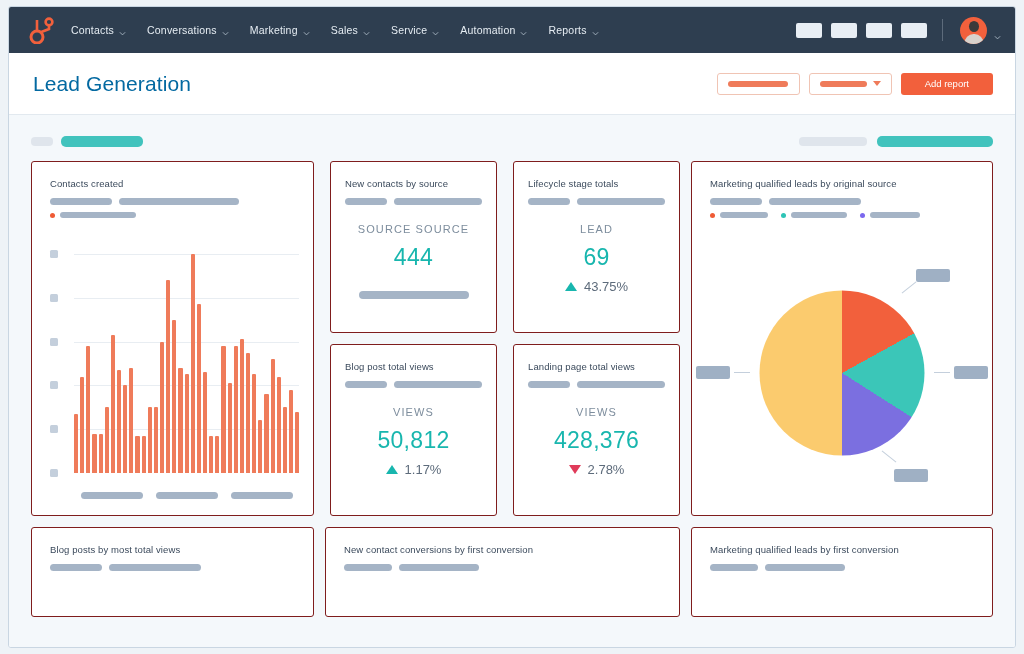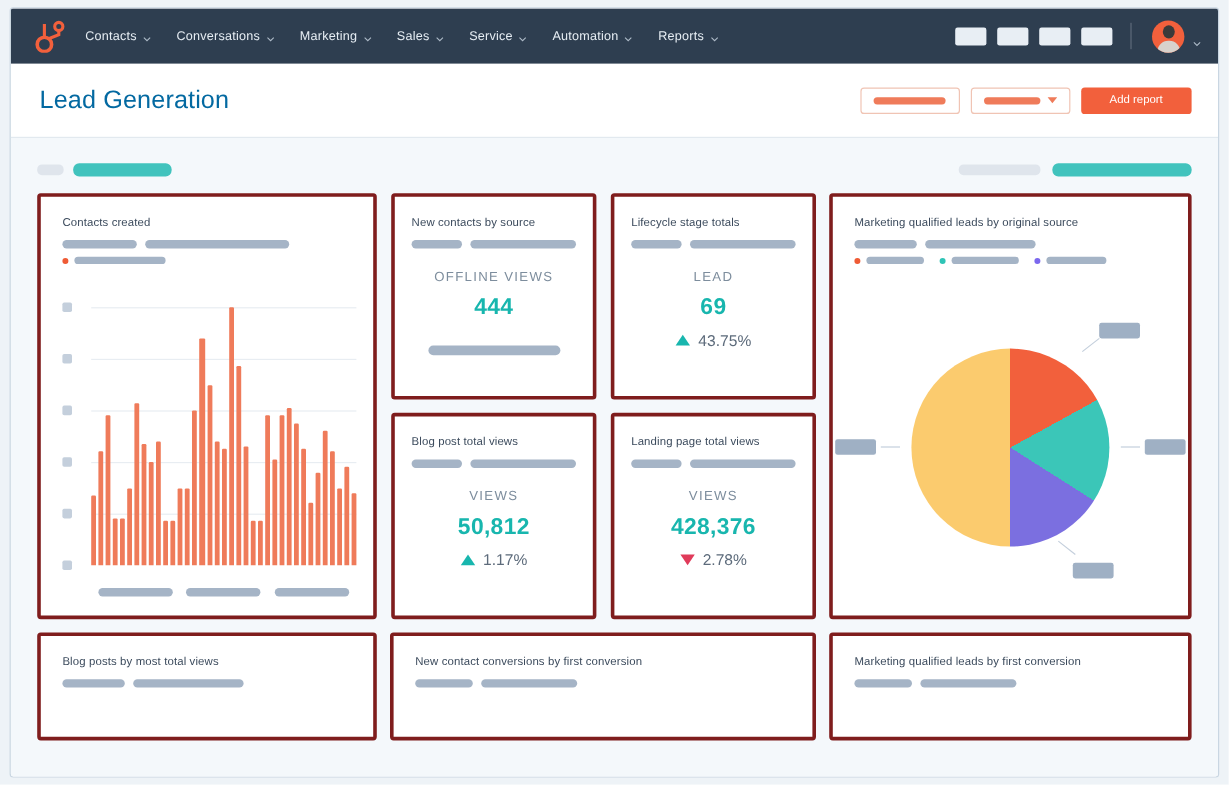--- a/index.html
+++ b/index.html
@@ -142,21 +142,21 @@
   }
   .fl { display: flex; align-items: center; gap: 8px; }
   .fr { display: flex; align-items: center; gap: 10px; margin-left: auto; }
   .greybar { height: 9px; border-radius: 4px; background: #dfe5ec; }
   .tealbar { height: 11px; border-radius: 5px; background: #41c3bd; }
 
   
   .row1 { display: flex; gap: 11px; height: 355px; }
   .card {
     background: #ffffff;
-    border: 3px solid #7f1d1d;
+    border: 1px solid #7f1d1d;
     border-radius: 3px;
     padding: 16px 18px;
     position: relative;
   }
   .card-title {
     font-size: 9.5px;
     color: #3b4a5c;
     letter-spacing: .1px;
     margin-bottom: 9px;
   }
@@ -201,22 +201,22 @@
   .kpicard .card-title { text-align: left; }
   .kpicard .subbars { justify-content: flex-start; }
   .kpi-label {
     margin-top: 18px;
     font-size: 11px;
     color: #7d8d9d;
     letter-spacing: 1.1px;
   }
   .kpi-value {
     margin-top: 9px;
-    font-size: 19px;
-    font-weight: 700;
+    font-size: 23px;
+    font-weight: 400;
     color: #18b6ae;
     letter-spacing: .3px;
   }
   .kpi-delta {
     margin-top: 8px;
     display: flex; align-items: center; justify-content: center; gap: 7px;
     font-size: 13px; color: #5d6b7b;
   }
   .tri-up {
     width: 0; height: 0;
@@ -459,21 +459,21 @@
           </div>
         </div>
 
         <div class="col-kpi">
           <div class="card kpicard">
             <div class="card-title">New contacts by source</div>
             <div class="subbars">
               <div class="subbar" style="width:42px"></div>
               <div class="subbar" style="width:88px"></div>
             </div>
-            <div class="kpi-label">OFFLINE VIEWS</div>
+            <div class="kpi-label">SOURCE SOURCE</div>
             <div class="kpi-value">444</div>
             <div class="kpi-underbar"></div>
           </div>
 
           <div class="card kpicard">
             <div class="card-title">Blog post total views</div>
             <div class="subbars">
               <div class="subbar" style="width:42px"></div>
               <div class="subbar" style="width:88px"></div>
             </div>

